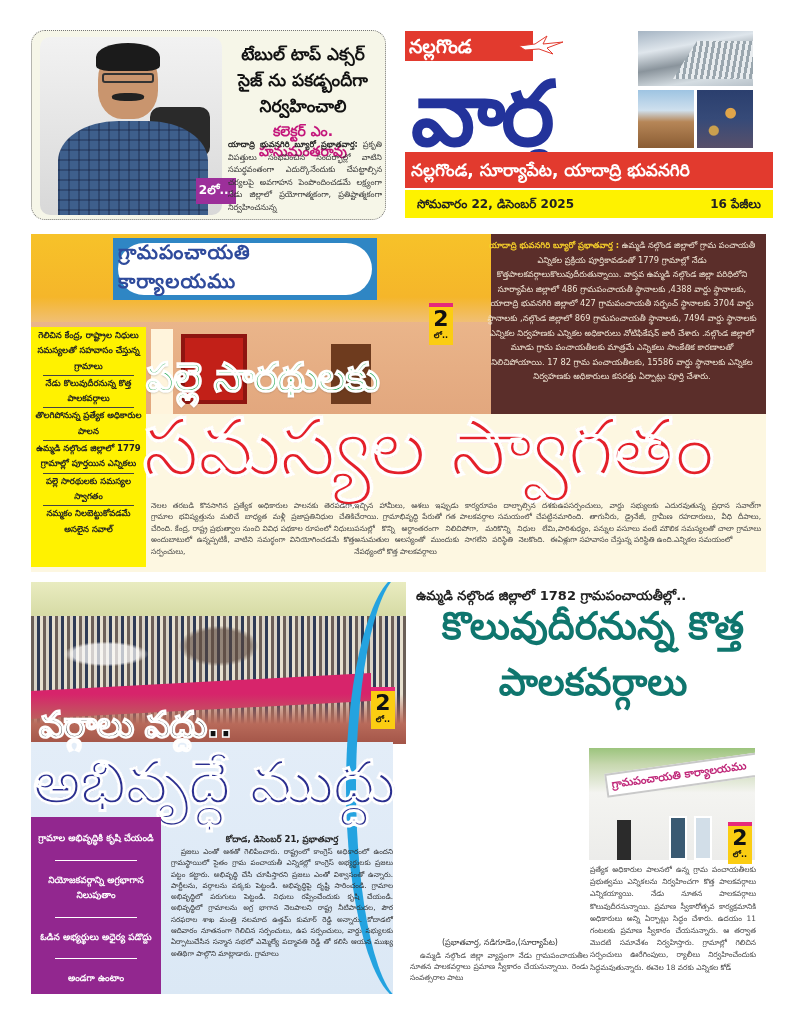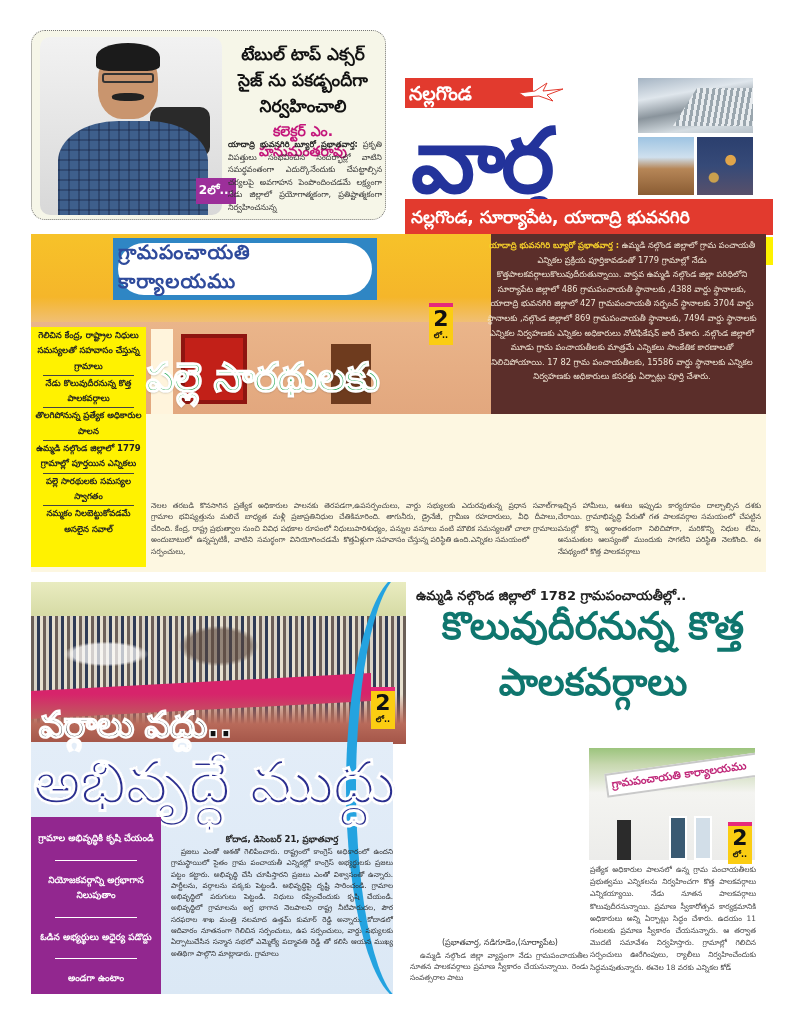--- a/index.html
+++ b/index.html
@@ -34,21 +34,21 @@
     display: flex; align-items: center; justify-content: center;
   }
   .top-headline {
     position: absolute; left: 196px; top: 10px; width: 150px;
     font-size: 17px; font-weight: bold; line-height: 26px; text-align: center; color: #111;
   }
   .top-byline { position: absolute; left: 196px; top: 92px; width: 150px; text-align: center; color: #c3157a; font-size: 14px; font-weight: bold; }
   .top-body { position: absolute; left: 196px; top: 108px; width: 154px; font-size: 8px; line-height: 12.5px; color: #333; text-align: justify; }
   .top-body b { color: #222; }
 
-  .masthead { position: absolute; left: 405px; top: 28px; width: 370px; height: 198px; margin-top: 47px; }
+  .masthead { position: absolute; left: 405px; top: 28px; width: 370px; height: 198px; }
   .mast-red-tag {
     position: absolute; left: 0; top: 3px; width: 128px; height: 30px; background: #e23a2e;
     color: #fff; font-size: 19px; font-weight: bold; padding-left: 4px; line-height: 30px;
   }
   .mast-bird { position: absolute; left: 112px; top: 6px; width: 48px; height: 22px; }
   .mast-logo {
     position: absolute; left: 6px; top: 36px; width: 232px; height: 100px;
     color: #23339b; font-size: 90px; font-weight: bold; line-height: 100px; letter-spacing: -4px;
     font-family: "DejaVu Sans", sans-serif;
   }
@@ -268,25 +268,26 @@
       </div>
     <div class="item">
         <span>పల్లె సారథులకు సమస్యల స్వాగతం</span>
       </div>
     <div class="item">
         <span>నమ్మకం నిలబెట్టుకోవడమే అసలైన సవాల్</span>
       </div>
   </div>
 
   <div class="lead-kicker">పల్లె సారథులకు</div>
+  <div class="lead-headline">సమస్యల స్వాగతం</div>
 
   <div class="lead-body">
     <div class="col">నెలల తరబడి కొనసాగిన ప్రత్యేక అధికారుల పాలనకు తెరపడగా, గ్రామాల భవిష్యత్తును మలిచే బాధ్యత మళ్లీ ప్రజాప్రతినిధుల చేతికి చేరింది. కేంద్ర, రాష్ట్ర ప్రభుత్వాల నుంచి వివిధ పథకాల రూపంలో నిధులు అందుబాటులో ఉన్నప్పటికీ, వాటిని సమర్థంగా వినియోగించడమే కొత్త సర్పంచులు,</div>
+    <div class="col">ఇచ్చిన హామీలు, ఆశలు ఇప్పుడు కార్యరూపం దాల్చాల్సిన దశకు చేరాయి. గ్రామాభివృద్ధి పేరుతో గత పాలకవర్గాల సమయంలో చేపట్టిన పనుల్లో కొన్ని అర్ధాంతరంగా నిలిచిపోగా, మరికొన్ని నిధుల లేమి, అనుమతుల ఆలస్యంతో ముందుకు సాగలేని పరిస్థితి నెలకొంది. ఈ నేపథ్యంలో కొత్త పాలకవర్గాలు</div>
     <div class="col">ఉపసర్పంచులు, వార్డు సభ్యులకు ఎదురవుతున్న ప్రధాన సవాల్‌గా మారింది. తాగునీరు, డ్రైనేజీ, గ్రామీణ రహదారులు, వీధి దీపాలు, పారిశుధ్యం, పన్నుల వసూలు వంటి మౌలిక సమస్యలతో చాలా గ్రామాలు ఏళ్లుగా సహవాసం చేస్తున్న పరిస్థితి ఉంది.ఎన్నికల సమయంలో</div>
-    <div class="col">ఇచ్చిన హామీలు, ఆశలు ఇప్పుడు కార్యరూపం దాల్చాల్సిన దశకు చేరాయి. గ్రామాభివృద్ధి పేరుతో గత పాలకవర్గాల సమయంలో చేపట్టిన పనుల్లో కొన్ని అర్ధాంతరంగా నిలిచిపోగా, మరికొన్ని నిధుల లేమి, అనుమతుల ఆలస్యంతో ముందుకు సాగలేని పరిస్థితి నెలకొంది. ఈ నేపథ్యంలో కొత్త పాలకవర్గాలు</div>
   </div>
 </div>
 
 <div class="bl">
   <div class="bl-photo">
     <div class="ceiling"></div>
     <div class="carpet"></div>
     <div class="front"></div>
   </div>
   <div class="bl-lower"></div>

